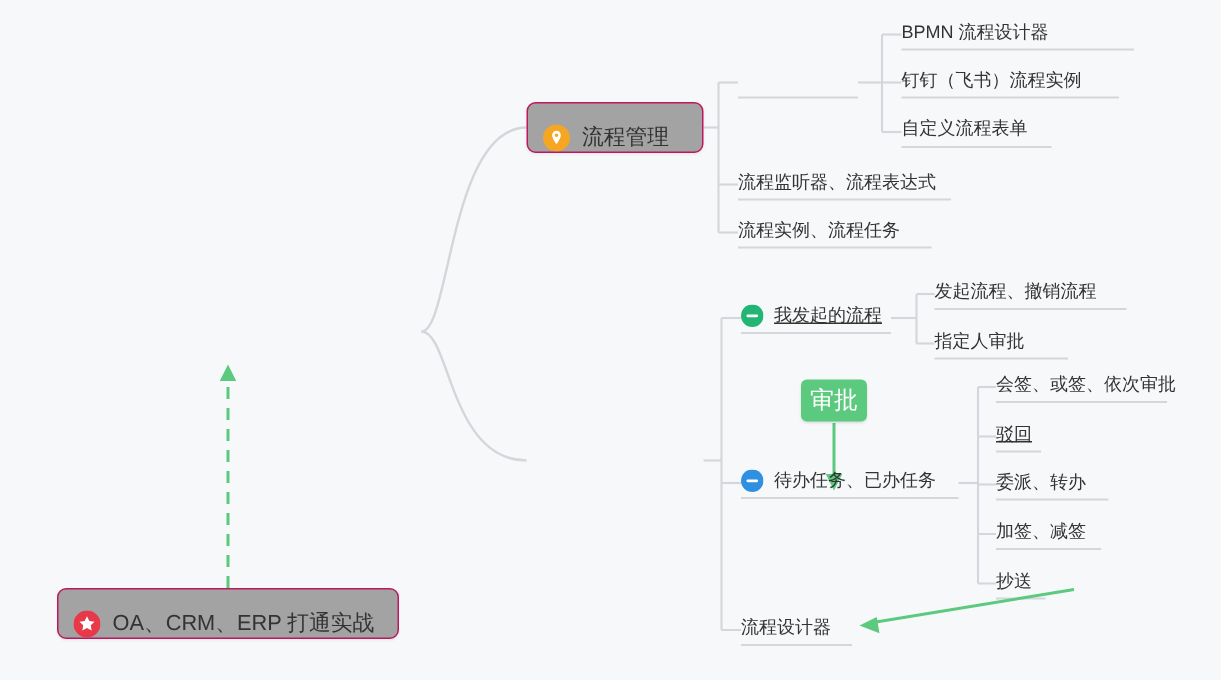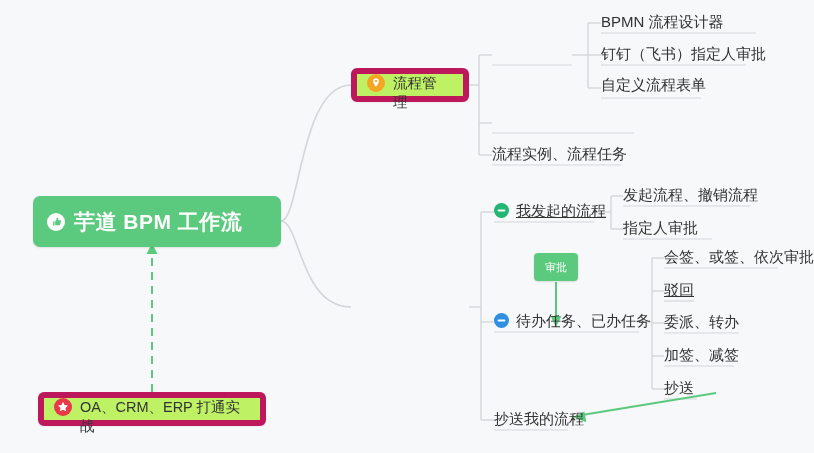--- a/index.html
+++ b/index.html
@@ -26,59 +26,59 @@
     box-shadow:0 1px 2px rgba(0,0,0,.10);
   }
   .root .label{
     color:#ffffff;font-size:21px;font-weight:bold;
     letter-spacing:.5px;
     margin-left:9px;
   }
 
   
   .boxnode{
-    background:#bef264;
-    border:6px solid #be185d;
+    background:#a3a3a3;
+    border:1px solid #be185d;
     border-radius:6px;
-    display:flex;align-items:flex-start;
+    display:flex;align-items:flex-end;
     padding:0 14px 0 10px;
     box-shadow:0 1px 2px rgba(0,0,0,.05);
   }
   .boxnode .label{font-size:14.5px;color:#333;margin-left:8px;}
 
   .n-liucheng{left:351px;top:68px;width:118px;height:34px;}
   .n-shenpi{left:351px;top:290px;width:118px;height:34px;}
   .n-oa{left:38px;top:392px;width:228px;height:34px;}
 
   
   .textnode{
     display:flex;align-items:flex-end;
     padding-bottom:3px;
-    font-size:15px;color:#333;
+    font-size:12px;color:#333;
     white-space:nowrap;
   }
   .textnode .label{line-height:17px;}
   .textnode .ico{margin-right:7px;margin-bottom:1px;}
 
   
   .icon{
     display:inline-block;
     width:18px;height:18px;border-radius:50%;
     position:relative;flex:none;
   }
   .icon.sm{width:15px;height:15px;}
   .icon svg{position:absolute;left:0;top:0;}
 
   
   .pill{
     position:absolute;
     left:534px;top:253px;width:44px;height:28px;
     background:#5bc97e;border-radius:4px;
     display:flex;align-items:center;justify-content:center;
-    color:#fff;font-size:11px;
+    color:#fff;font-size:16px;
     box-shadow:0 1px 2px rgba(0,0,0,.12);
   }
 </style>
 </head>
 <body>
 
 <div id="canvas">
 
   <svg class="links" viewBox="0 0 814 453">
 
@@ -138,53 +138,46 @@
     <path d="M152 392 V 252" stroke="#5bc97e" stroke-width="2" stroke-dasharray="8 6" fill="none"></path>
     <path d="M152 243 l -5.5 11 l 11 0 z" fill="#5bc97e"></path>
 
     <path d="M556 282 V 318" stroke="#5bc97e" stroke-width="2" fill="none"></path>
     <path d="M556 327 l -5.5 -11 l 11 0 z" fill="#5bc97e"></path>
 
     <path d="M716 393 L 582 415" stroke="#5bc97e" stroke-width="2" fill="none"></path>
     <path d="M573 417 l 11.5 -5.6 l 1.8 10.8 z" fill="#5bc97e"></path>
   </svg>
 
-  <div class="node root">
-    <span class="icon">
-      <svg width="18" height="18" viewBox="0 0 18 18">
-        <circle cx="9" cy="9" r="9" fill="#ffffff"></circle>
-        <path d="M6.2 8.2h1.4v4.4H6.2z" fill="#5bc97e"></path>
-        <path d="M8.2 8.2c.9-.5 1.3-1.3 1.3-2.3 0-.7.4-1.1.9-1.1.6 0 1 .5.9 1.2l-.2 1.3h2c.6 0 1 .5.85 1.05l-.8 3.1c-.1.5-.5.8-1 .8H8.2z" fill="#5bc97e"></path>
-      </svg>
-    </span>
-    <span class="label">芋道 BPM 工作流</span>
-  </div>
 
   <div class="node boxnode n-liucheng">
     <span class="icon">
       <svg width="18" height="18" viewBox="0 0 18 18">
         <circle cx="9" cy="9" r="9" fill="#f5a623"></circle>
         <path d="M9 4.2c-1.6 0-2.9 1.3-2.9 2.9 0 2.2 2.9 6 2.9 6s2.9-3.8 2.9-6c0-1.6-1.3-2.9-2.9-2.9z" fill="#ffffff"></path>
         <circle cx="9" cy="7.1" r="1.15" fill="#f5a623"></circle>
       </svg>
     </span>
     <span class="label">流程管理</span>
   </div>
 
 
   <div class="node textnode" style="left:601px;top:13px;">
     <span class="label">BPMN 流程设计器</span>
   </div>
   <div class="node textnode" style="left:601px;top:45px;">
-    <span class="label">钉钉（飞书）指定人审批</span>
+    <span class="label">钉钉（飞书）流程实例</span>
   </div>
   <div class="node textnode" style="left:601px;top:78px;font-family:Liberation Mono, monospace;">
     <span class="label">自定义流程表单</span>
   </div>
 
+  <div class="node textnode" style="left:492px;top:113px;">
+    <span class="label">流程监听器、流程表达式</span>
+  </div>
   <div class="node textnode" style="left:492px;top:145px;">
     <span class="label">流程实例、流程任务</span>
   </div>
 
 
   <div class="node textnode" style="left:494px;top:202px;text-decoration:underline;">
     <span class="icon sm ico">
       <svg width="15" height="15" viewBox="0 0 15 15">
         <circle cx="7.5" cy="7.5" r="7.5" fill="#22b573"></circle>
         <rect x="3.6" y="6.6" width="7.8" height="1.9" rx=".95" fill="#ffffff"></rect>
@@ -219,21 +212,21 @@
     <span class="label">委派、转办</span>
   </div>
   <div class="node textnode" style="left:664px;top:346px;">
     <span class="label">加签、减签</span>
   </div>
   <div class="node textnode" style="left:664px;top:379px;">
     <span class="label">抄送</span>
   </div>
 
   <div class="node textnode" style="left:494px;top:410px;">
-    <span class="label">抄送我的流程</span>
+    <span class="label">流程设计器</span>
   </div>
 
   <div class="pill">
     <span>审批</span>
   </div>
 
   <div class="node boxnode n-oa">
     <span class="icon">
       <svg width="18" height="18" viewBox="0 0 18 18">
         <circle cx="9" cy="9" r="9" fill="#e8394a"></circle>

